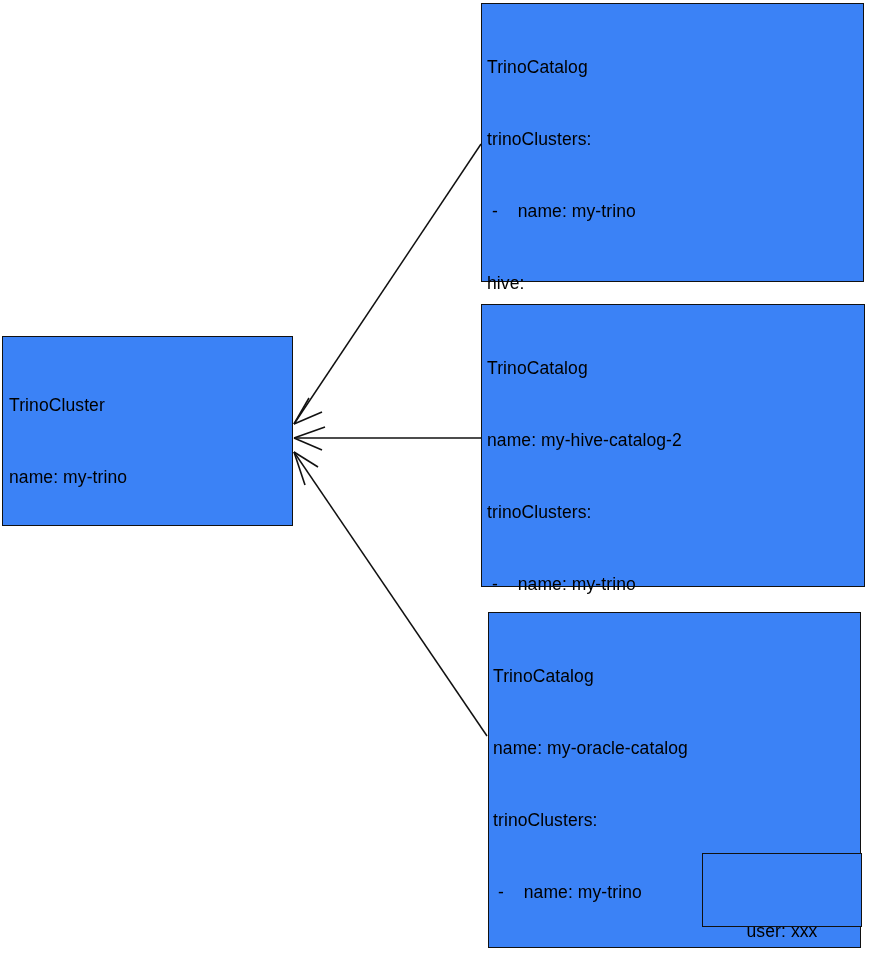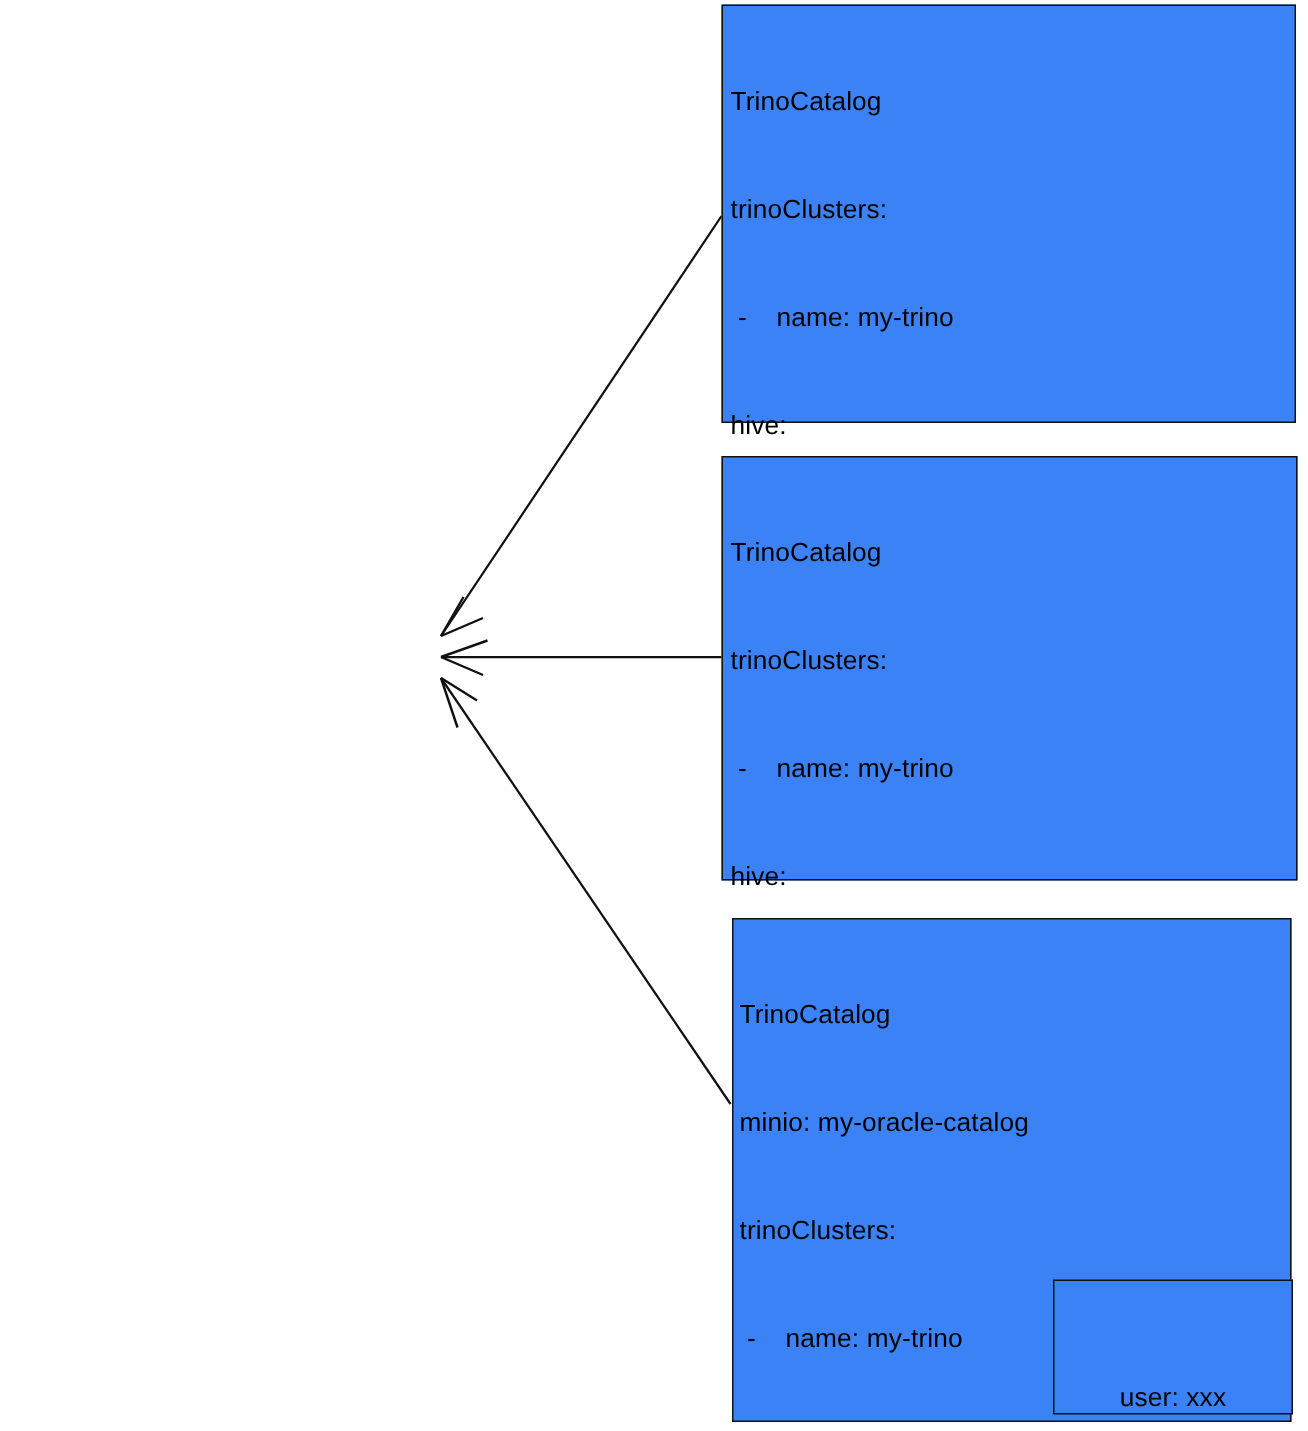--- a/index.html
+++ b/index.html
@@ -81,21 +81,21 @@
     height: 336px;
   }
   #catalog-oracle .node-text {
     left: 4px;
   }
   
   #oracle-credentials-secret {
     left: 701px;
     top: 852px;
     width: 160px;
-    height: 90px;
+    height: 74px;
   }
   #oracle-credentials-secret .node-text {
     position: static;
     display: block;
     text-align: center;
     padding-top: 17px;
   }
 </style>
 </head>
 <body>
@@ -122,50 +122,57 @@
       <line x1="294" y1="452" x2="305" y2="485" stroke="#111111" stroke-width="1.6"></line>
     </g>
 
     <g>
       <line x1="758" y1="816" x2="788" y2="851" stroke="#111111" stroke-width="1.5"></line>
       <line x1="788" y1="851" x2="771" y2="827" stroke="#111111" stroke-width="1.6"></line>
       <line x1="788" y1="851" x2="784" y2="822" stroke="#111111" stroke-width="1.6"></line>
     </g>
   </svg>
 
+  <div class="node" id="trino-cluster">
+    <div class="node-text">
+      <span class="line">TrinoCluster</span>
+      <span class="line">name: my-trino</span>
+    </div>
+  </div>
 
   <div class="node" id="catalog-hive-1">
     <div class="node-text">
       <span class="line">TrinoCatalog</span>
       <span class="line">trinoClusters:</span>
       <span class="line"> -    name: my-trino</span>
       <span class="line">hive:</span>
       <span class="line">   s3: # S3ConnnectionSpec</span>
       <span class="line">      inline:</span>
       <span class="line">         host: minio</span>
       <span class="line">   metastore: # whatever</span>
     </div>
   </div>
 
   <div class="node" id="catalog-hive-2">
     <div class="node-text">
       <span class="line">TrinoCatalog</span>
+      <span class="line">name: my-hive-catalog-2</span>
       <span class="line">trinoClusters:</span>
       <span class="line"> -    name: my-trino</span>
       <span class="line">hive:</span>
       <span class="line">   hdfs:</span>
       <span class="line">      # TBD</span>
       <span class="line">   metastore: # whatever</span>
     </div>
   </div>
 
   <div class="node" id="catalog-oracle">
     <div class="node-text">
       <span class="line">TrinoCatalog</span>
-      <span class="line">minio: my-oracle-catalog</span>
+      <span class="line">name: my-oracle-catalog</span>
       <span class="line">trinoClusters:</span>
       <span class="line"> -    name: my-trino</span>
       <span class="line">oracle:</span>
       
       
     </div>
 
     <div class="node" id="oracle-credentials-secret" style="left:213px; top:240px;">
       <div class="node-text">
         <span class="line">user: xxx</span>

